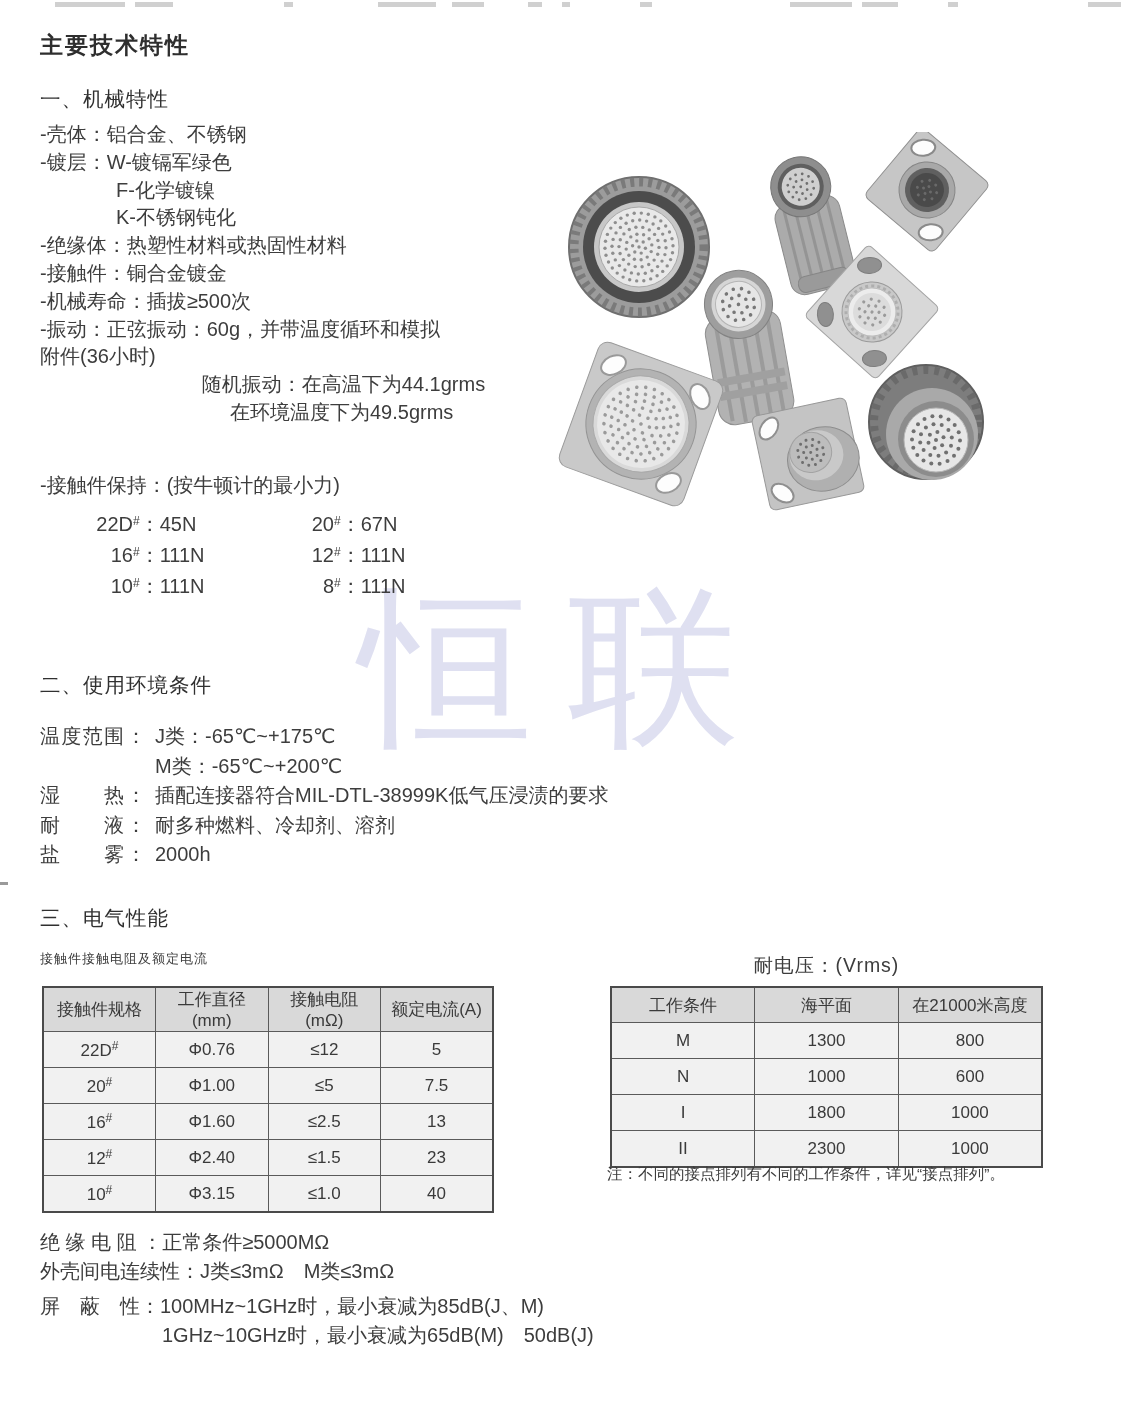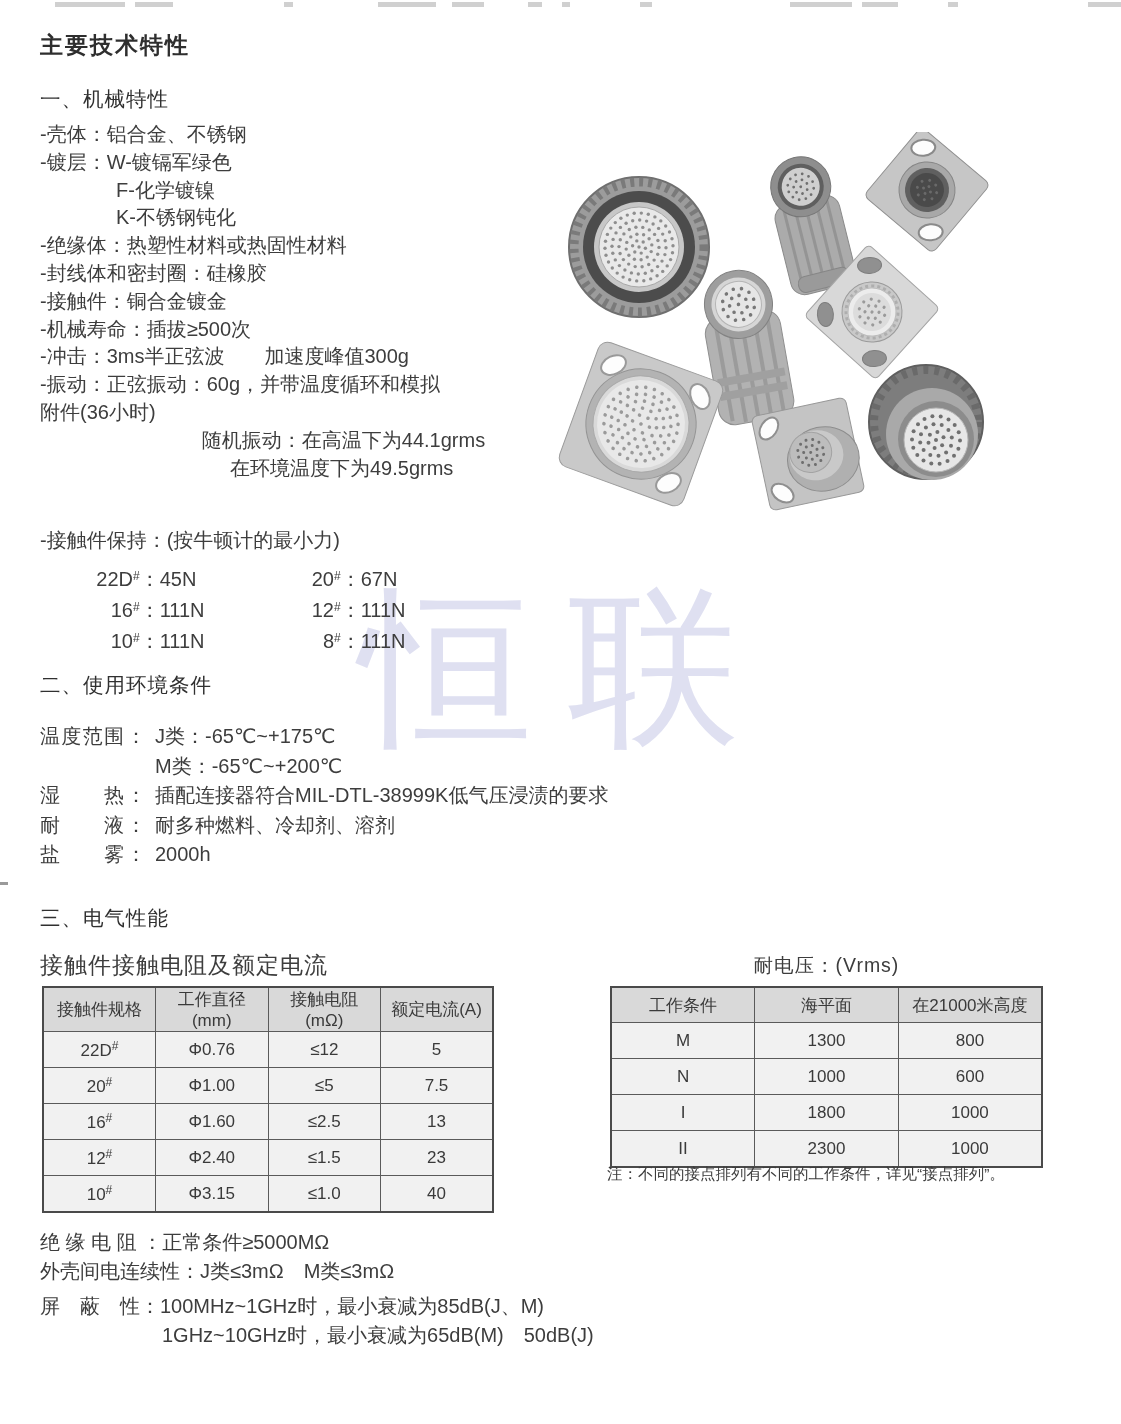--- a/index.html
+++ b/index.html
@@ -34,21 +34,21 @@
   
   #env{position:absolute;left:40px;top:672px;width:660px;}
   #env-rows{margin-top:24px;}
   .erow{display:flex;height:29.5px;line-height:29.5px;font-size:20px;white-space:nowrap;}
   .elabel{display:inline-flex;justify-content:space-between;width:84px;}
   .ecolon{margin-left:2px;}
   .evalue{margin-left:9px;}
 
   
   #elec-heading{position:absolute;left:40px;top:905px;}
-  #contact-caption{position:absolute;left:40px;top:950px;font-size:23px;letter-spacing:1px;white-space:nowrap;}
+  #contact-caption{position:absolute;left:40px;top:950px;font-size:13px;letter-spacing:1px;white-space:nowrap;}
   table{border-collapse:collapse;font-size:17px;color:#3a3a3a;}
   table{border:2px solid #4a4a4a;}
   th,td{border:1px solid #5a5a5a;text-align:center;font-weight:normal;padding:0 4px;}
   th{background:#d9d9d9;}
   td{background:#f1f1f1;}
   #contact-table{position:absolute;left:42px;top:986px;width:452px;table-layout:fixed;}
   #contact-table th{height:38px;}
   #contact-table td{height:35px;}
   #voltage-title{position:absolute;left:610px;top:952px;width:433px;text-align:center;
                  font-size:19.5px;letter-spacing:1px;white-space:nowrap;}
@@ -101,24 +101,22 @@
     <div class="doc-title">主要技术特性</div>
 
     <div id="mech">
       <div class="sec-heading">一、机械特性</div>
       <div id="mech-lines">
           <div class="mline indent0">-壳体：铝合金、不锈钢</div>
           <div class="mline indent0">-镀层：W-镀镉军绿色</div>
           <div class="mline indent1">F-化学镀镍</div>
           <div class="mline indent1">K-不锈钢钝化</div>
           <div class="mline indent0">-绝缘体：热塑性材料或热固性材料</div>
-          <div class="mline indent0">-封线体和密封圈：硅橡胶</div>
           <div class="mline indent0">-接触件：铜合金镀金</div>
           <div class="mline indent0">-机械寿命：插拔≥500次</div>
-          <div class="mline indent0">-冲击：3ms半正弦波　　加速度峰值300g</div>
           <div class="mline indent0">-振动：正弦振动：60g，并带温度循环和模拟</div>
           <div class="mline indent0">附件(36小时)</div>
           <div class="mline indent2">随机振动：在高温下为44.1grms</div>
           <div class="mline indent3">在环境温度下为49.5grms</div>
         </div>
       <div id="retention-intro">-接触件保持：(按牛顿计的最小力)</div>
       <div id="retention-pairs">
           <div class="pair-row">
             <span class="pair pleft"><span class="psize">22D</span><sup class="psup">#</sup><span class="pval">：45N</span></span>
             <span class="pair pright"><span class="psize">20</span><sup class="psup">#</sup><span class="pval">：67N</span></span>

